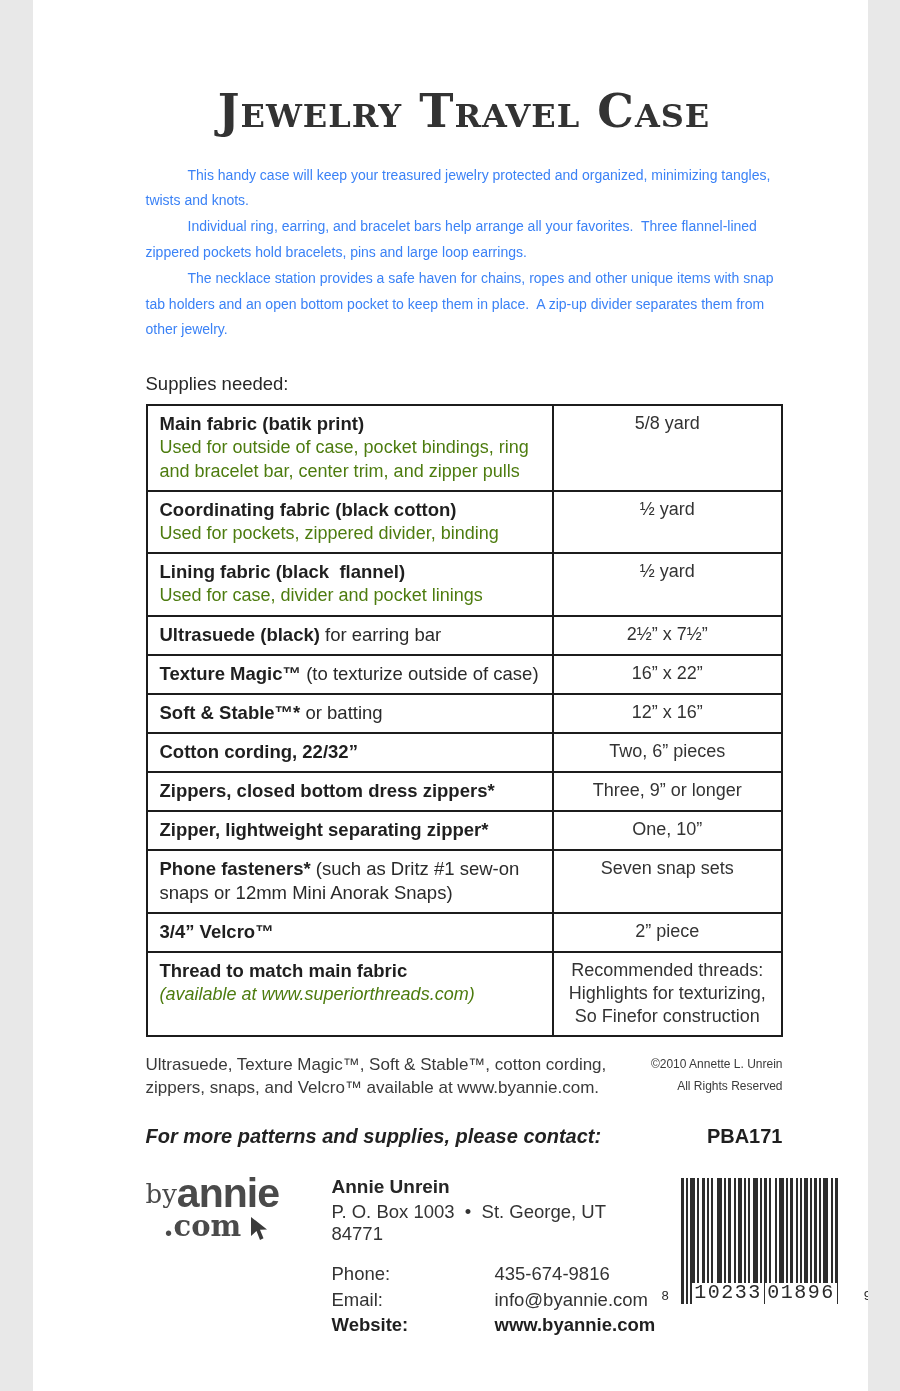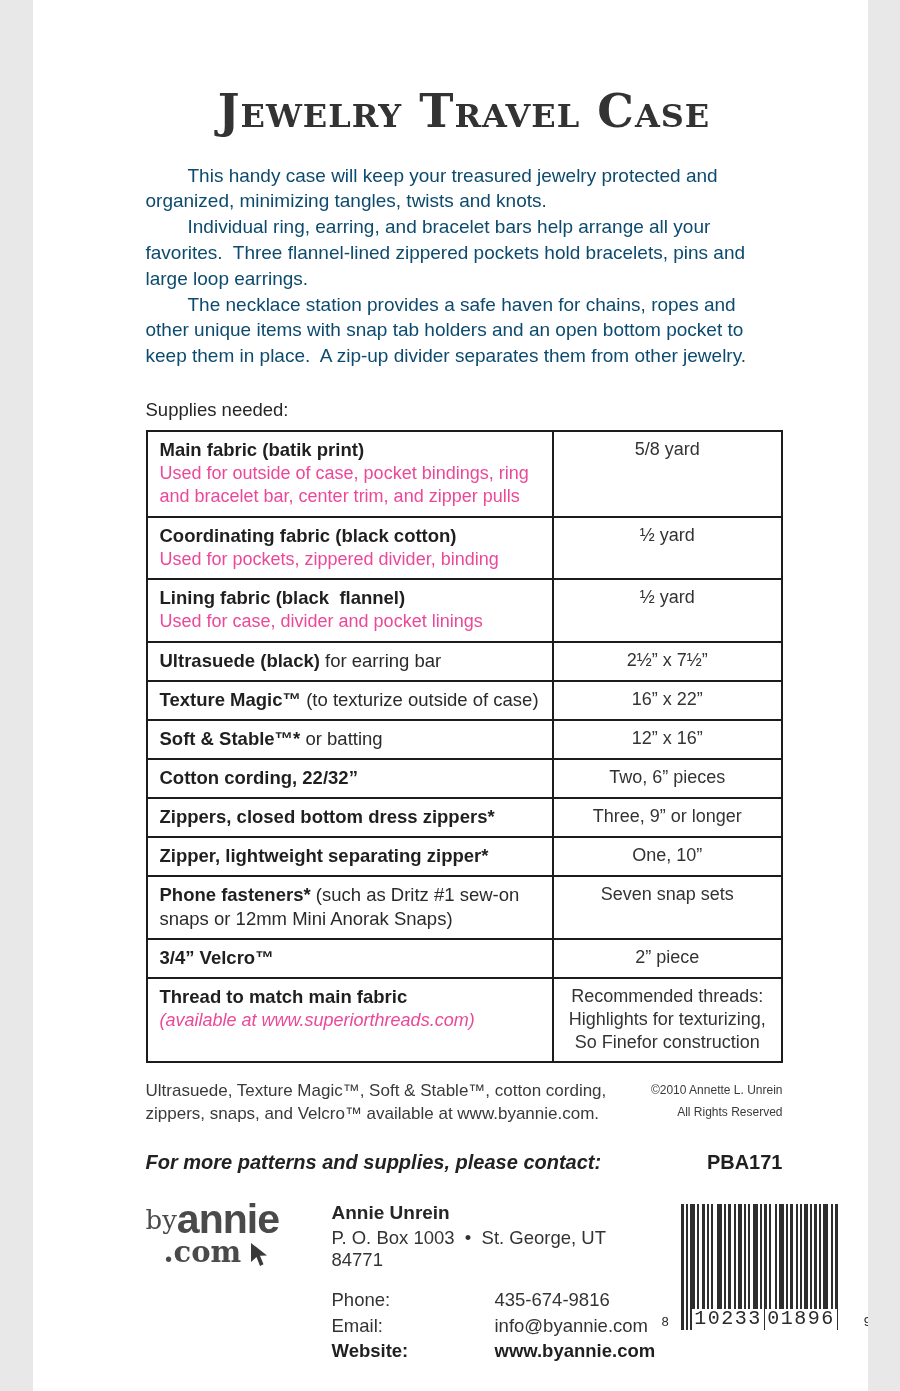--- a/index.html
+++ b/index.html
@@ -16,34 +16,34 @@
   .title {
     padding-top: 86px; text-align: center;
     font-family: "DejaVu Serif", serif; font-weight: 800;
     font-variant: small-caps; font-size: 46px; letter-spacing: 1px;
     color: #333333; line-height: 1.1;
   }
 
   
   .intro { margin-top: 26px; }
   .intro p {
-    font-size: 19px; line-height: 25.8px; color: #0c4a6e;
+    font-size: 14px; line-height: 25.8px; color: #3b82f6;
     text-indent: 42px; white-space: pre-wrap;
   }
 
   
   .supplies-heading { margin-top: 30px; font-size: 18.5px; color: #262626; }
   table.supplies {
     margin-top: 9px; width: 100%; border-collapse: collapse;
     border: 2px solid #1c1c1c; table-layout: fixed;
   }
   table.supplies td { border: 2px solid #1c1c1c; vertical-align: top; }
   td.item-cell { padding: 6px 12px 7px; font-size: 18.5px; color: #2a2a2a; white-space: pre-wrap; line-height: 1.3; }
   td.item-cell b { font-weight: 700; color: #1f1f1f; }
-  td.item-cell .desc { font-weight: 400; font-size: 18px; color: #ec4899; }
+  td.item-cell .desc { font-weight: 400; font-size: 18px; color: #4d7c0f; }
   td.item-cell .desc.italic { font-style: italic; }
   td.qty-cell { padding: 6px 8px 7px; text-align: center; font-size: 18px; color: #333; line-height: 1.28; }
 
   
   .footnote-row { margin-top: 16px; display: flex; }
   .footnote-text { width: 505px; font-size: 17px; line-height: 23px; color: #3a3a3a; white-space: pre-wrap; }
   .copyright { margin-left: auto; text-align: right; font-size: 12px; line-height: 22px; color: #3a3a3a; }
 
   
   .contact-banner { margin-top: 26px; display: flex; align-items: baseline; }

